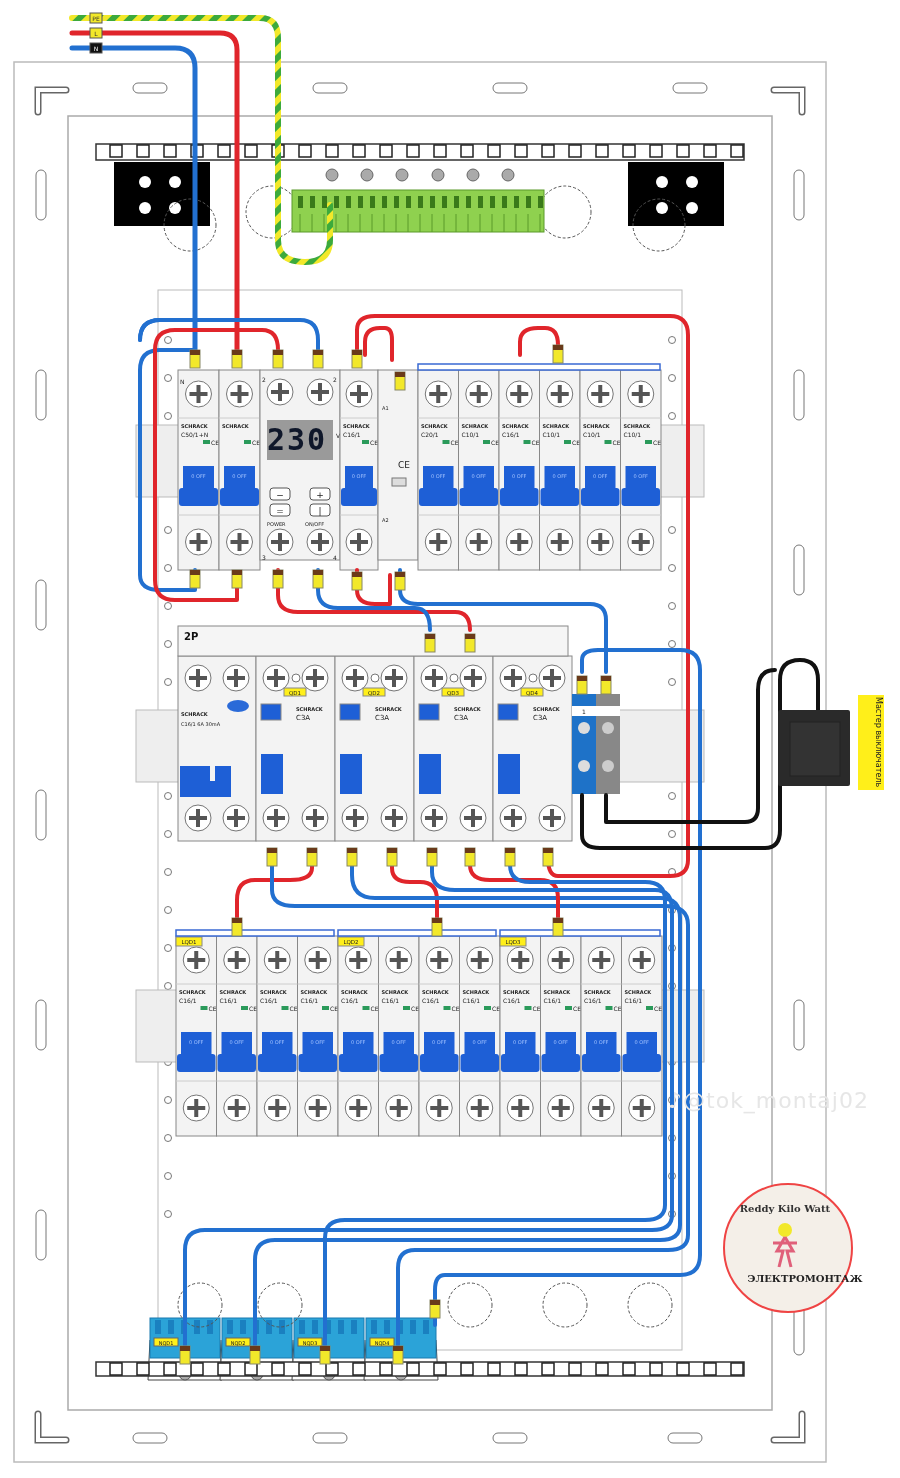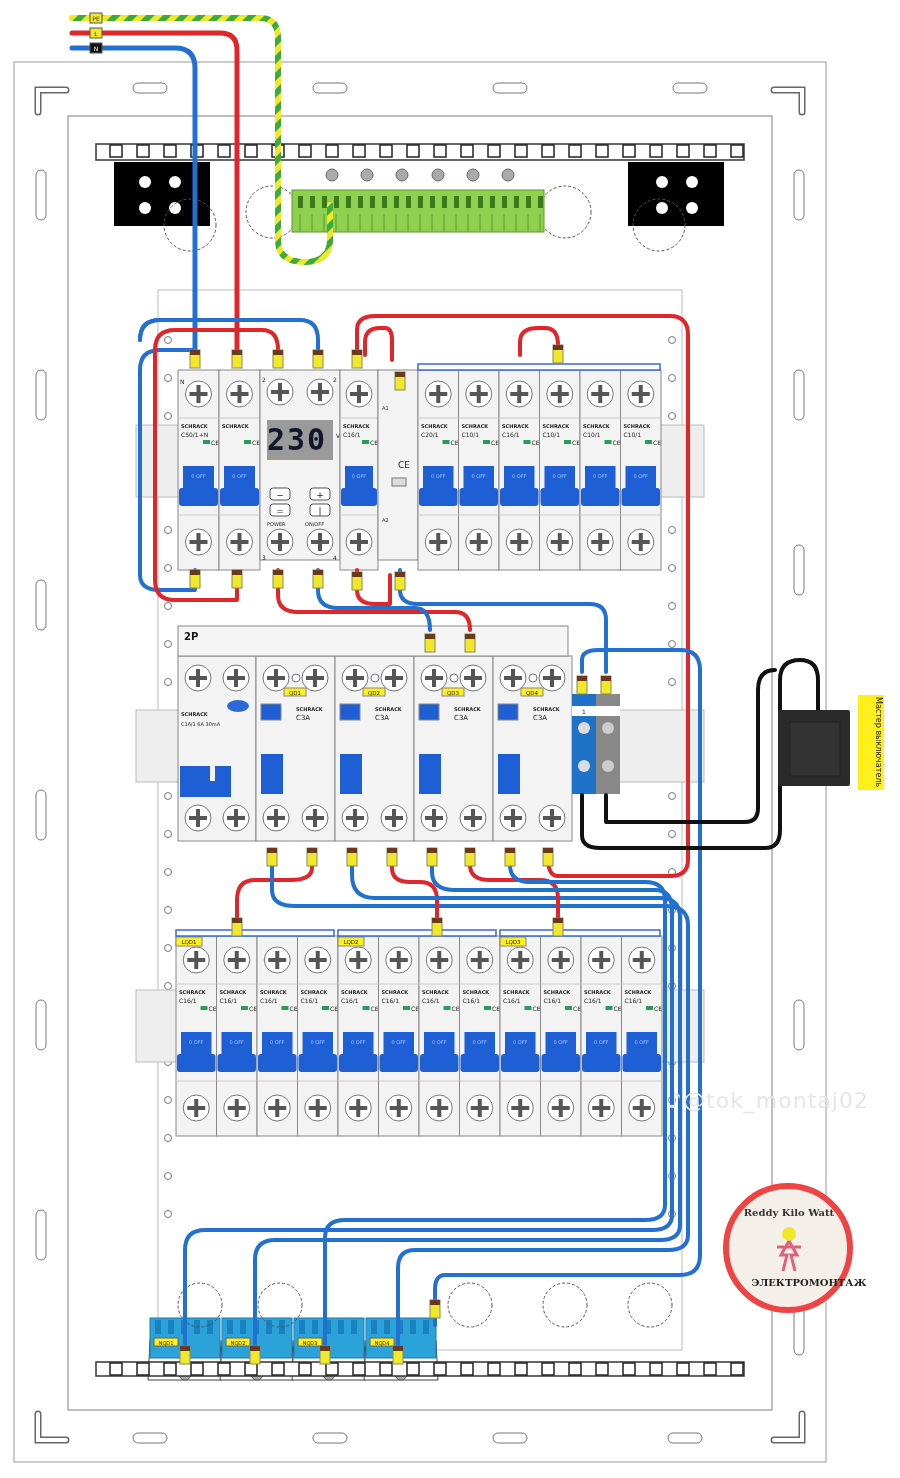--- a/index.html
+++ b/index.html
@@ -1,21 +1,21 @@
 <!DOCTYPE html>
 <html><head>
 <meta charset="utf-8">
 <style>
   html,body{margin:0;padding:0;background:#fff;}
   body{width:900px;height:1478px;position:relative;overflow:hidden;font-family:"DejaVu Sans",sans-serif;}
   #board{position:absolute;left:0;top:0;width:900px;height:1478px;}
   .display{position:absolute;left:267px;top:420px;width:66px;height:40px;background:#9a9a9a;color:#0f172a;font-family:"DejaVu Sans Mono",monospace;font-size:30px;font-weight:bold;line-height:40px;letter-spacing:2px;}
   .switch-label{position:absolute;left:858px;top:695px;width:26px;height:95px;background:#ffef1a;writing-mode:vertical-rl;font-size:8px;line-height:12px;text-align:center;color:#222;}
   .watermark{position:absolute;left:668px;top:1080px;font-size:22px;color:#e6e6e6;letter-spacing:1px;margin-top:8px;}
-  .logo{position:absolute;left:723px;top:1183px;width:130px;height:130px;border-radius:50%;background:#f4efe8;border:6px solid #ef4444;box-sizing:border-box;}
+  .logo{position:absolute;left:723px;top:1183px;width:130px;height:130px;border-radius:50%;background:#f4efe8;border:2px solid #ef4444;box-sizing:border-box;}
   .logo-top{position:absolute;left:0;top:18px;width:120px;text-align:center;font-family:"DejaVu Serif",serif;font-weight:bold;font-size:10px;color:#333;}
   .logo-bottom{position:absolute;left:0;top:88px;width:120px;text-align:center;font-family:"DejaVu Serif",serif;font-weight:bold;font-size:10px;color:#222;margin-left:20px;}
   .logo-fig{position:absolute;left:42px;top:36px;width:36px;height:48px;}
 </style>
 </head>
 <body>
 
 <svg id="board" width="900" height="1478" viewBox="0 0 900 1478" xmlns="http://www.w3.org/2000/svg">
   <defs>
     <pattern id="pe" patternUnits="userSpaceOnUse" width="12" height="12" patternTransform="rotate(45)">

